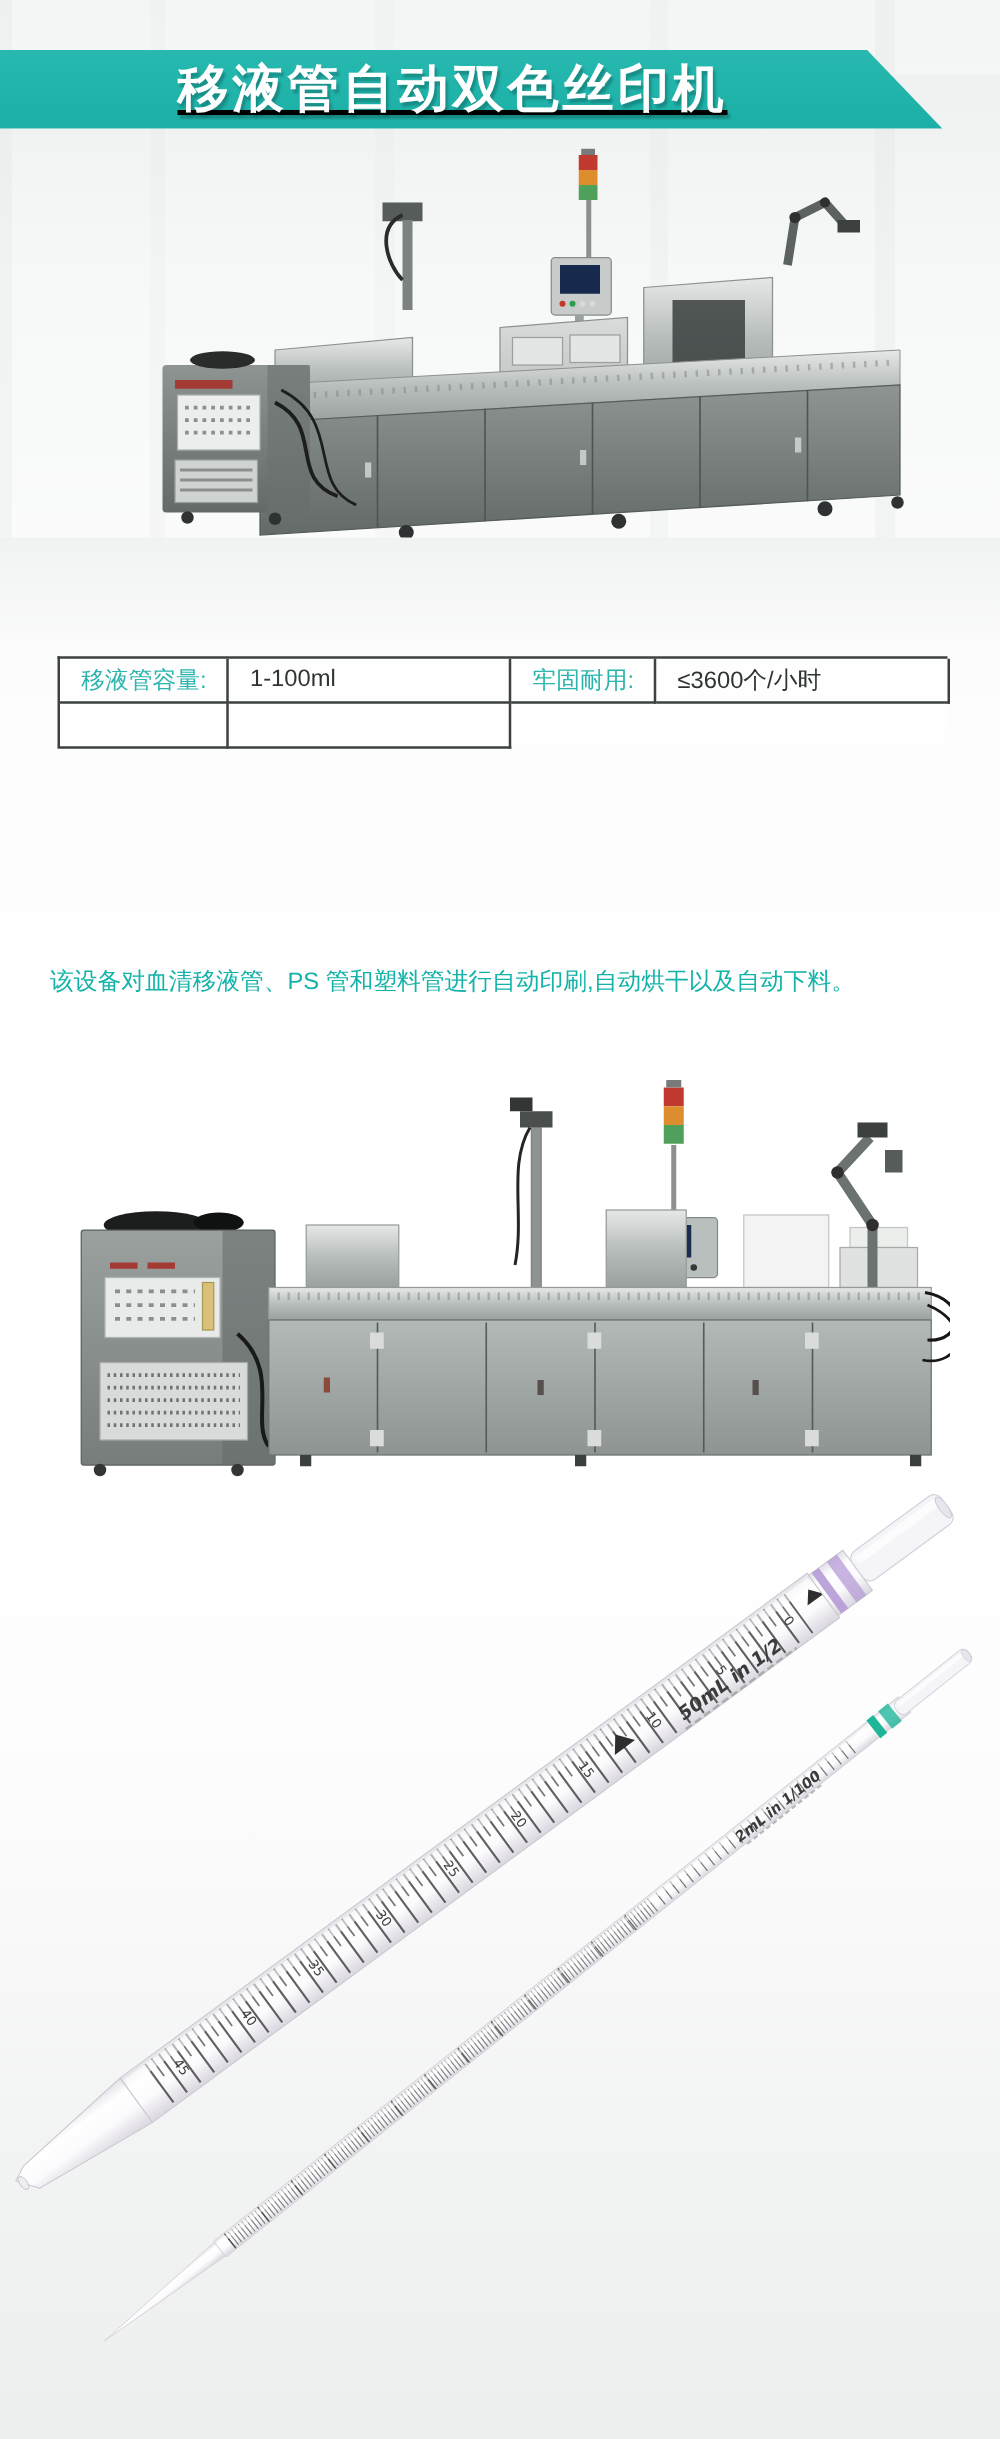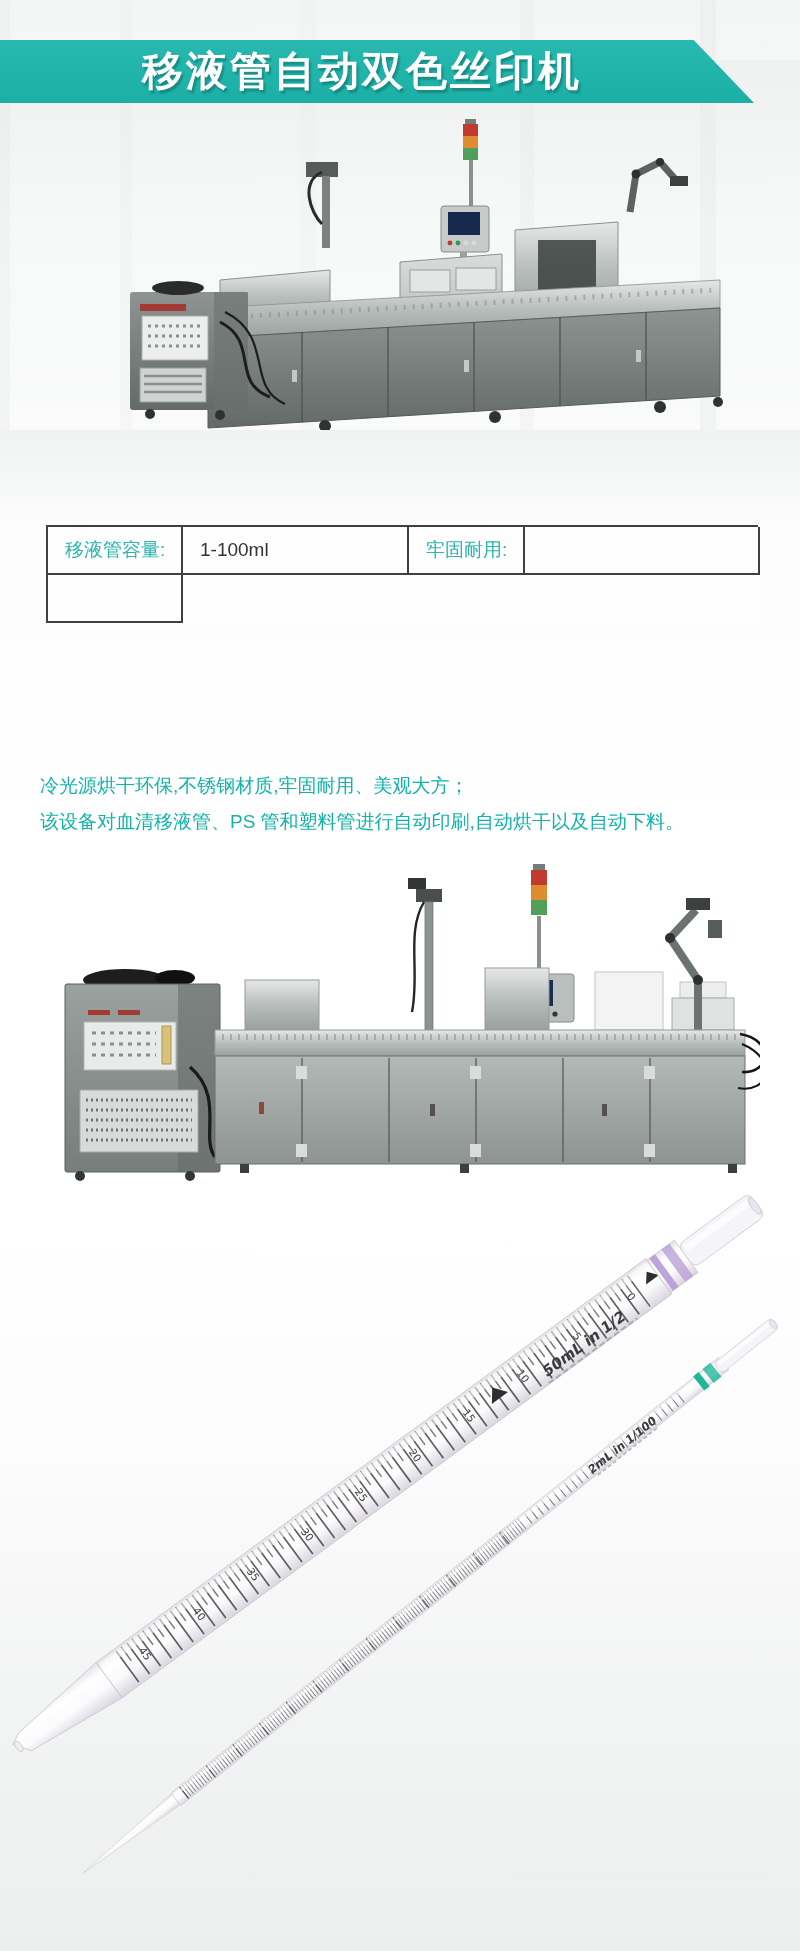--- a/index.html
+++ b/index.html
@@ -20,37 +20,38 @@
   .decor.d3{left:0;top:430px;width:800px;height:90px;background:linear-gradient(180deg,rgba(236,239,237,.7),rgba(255,255,255,0));}
 
   
   .banner{
     position:absolute;left:0;top:40px;width:754px;height:63px;
     background:linear-gradient(180deg,#27b9b0,#1bafa6);
     clip-path:polygon(0 0,92% 0,100% 100%,0 100%);
     display:flex;align-items:center;justify-content:center;
     padding-right:30px;
     filter:drop-shadow(0 3px 3px rgba(60,90,86,.25));
+    text-decoration:underline;
   }
   .banner h1{
     margin:0;font-size:41px;font-weight:bold;color:#ffffff;letter-spacing:3px;
     text-shadow:2px 3px 2px rgba(15,92,87,.45);white-space:nowrap;
   }
 
   .photo{position:absolute;}
 
   
   .spec{
     position:absolute;left:46px;top:525px;width:712px;
     display:grid;grid-template-columns:135px 226px 116px 235px;
     border-top:2px solid #3d4241;border-left:2px solid #3d4241;
     background:rgba(255,255,255,.55);
   }
   .spec .cell{
-    height:48px;display:flex;align-items:center;padding-left:17px;
+    height:36px;display:flex;align-items:center;padding-left:17px;
     border-right:2px solid #3d4241;border-bottom:2px solid #3d4241;
     font-size:19px;white-space:nowrap;
   }
   .spec .lab{color:#2bb5ae;}
   .spec .val{color:#2f3433;}
 
   
   .desc{
     position:absolute;left:40px;top:618px;width:722px;
     font-size:17.5px;line-height:31.5px;color:#373c3b;text-align:justify;
@@ -168,27 +169,27 @@
         <circle cx="80" cy="302" r="5" fill="#2f3233"></circle>
           <circle cx="150" cy="303" r="5" fill="#2f3233"></circle>
       </g>
     </svg>
   </div>
 
   <div class="spec">
     <div class="cell lab">移液管容量:</div>
     <div class="cell val">1-100ml</div>
     <div class="cell lab">牢固耐用:</div>
+    <div class="cell val">≤3600个/小时</div>
     <div class="cell lab"></div>
     <div class="cell val"></div>
   </div>
 
 
   <div class="hl">
-    <p>冷光源烘干环保,不锈钢材质,牢固耐用、美观大方；</p>
     <p>该设备对血清移液管、PS 管和塑料管进行自动印刷,自动烘干以及自动下料。</p>
   </div>
 
   <div class="photo" style="left:40px;top:862px;width:720px;height:330px">
     <svg width="720" height="330" viewBox="0 0 720 330">
       <rect x="0" y="0" width="720" height="330" fill="#ffffff"></rect>
 
       <g>
         <ellipse cx="85" cy="118" rx="42" ry="11" fill="#1c1e1d"></ellipse>
         <ellipse cx="135" cy="116" rx="20" ry="8" fill="#101211"></ellipse>

